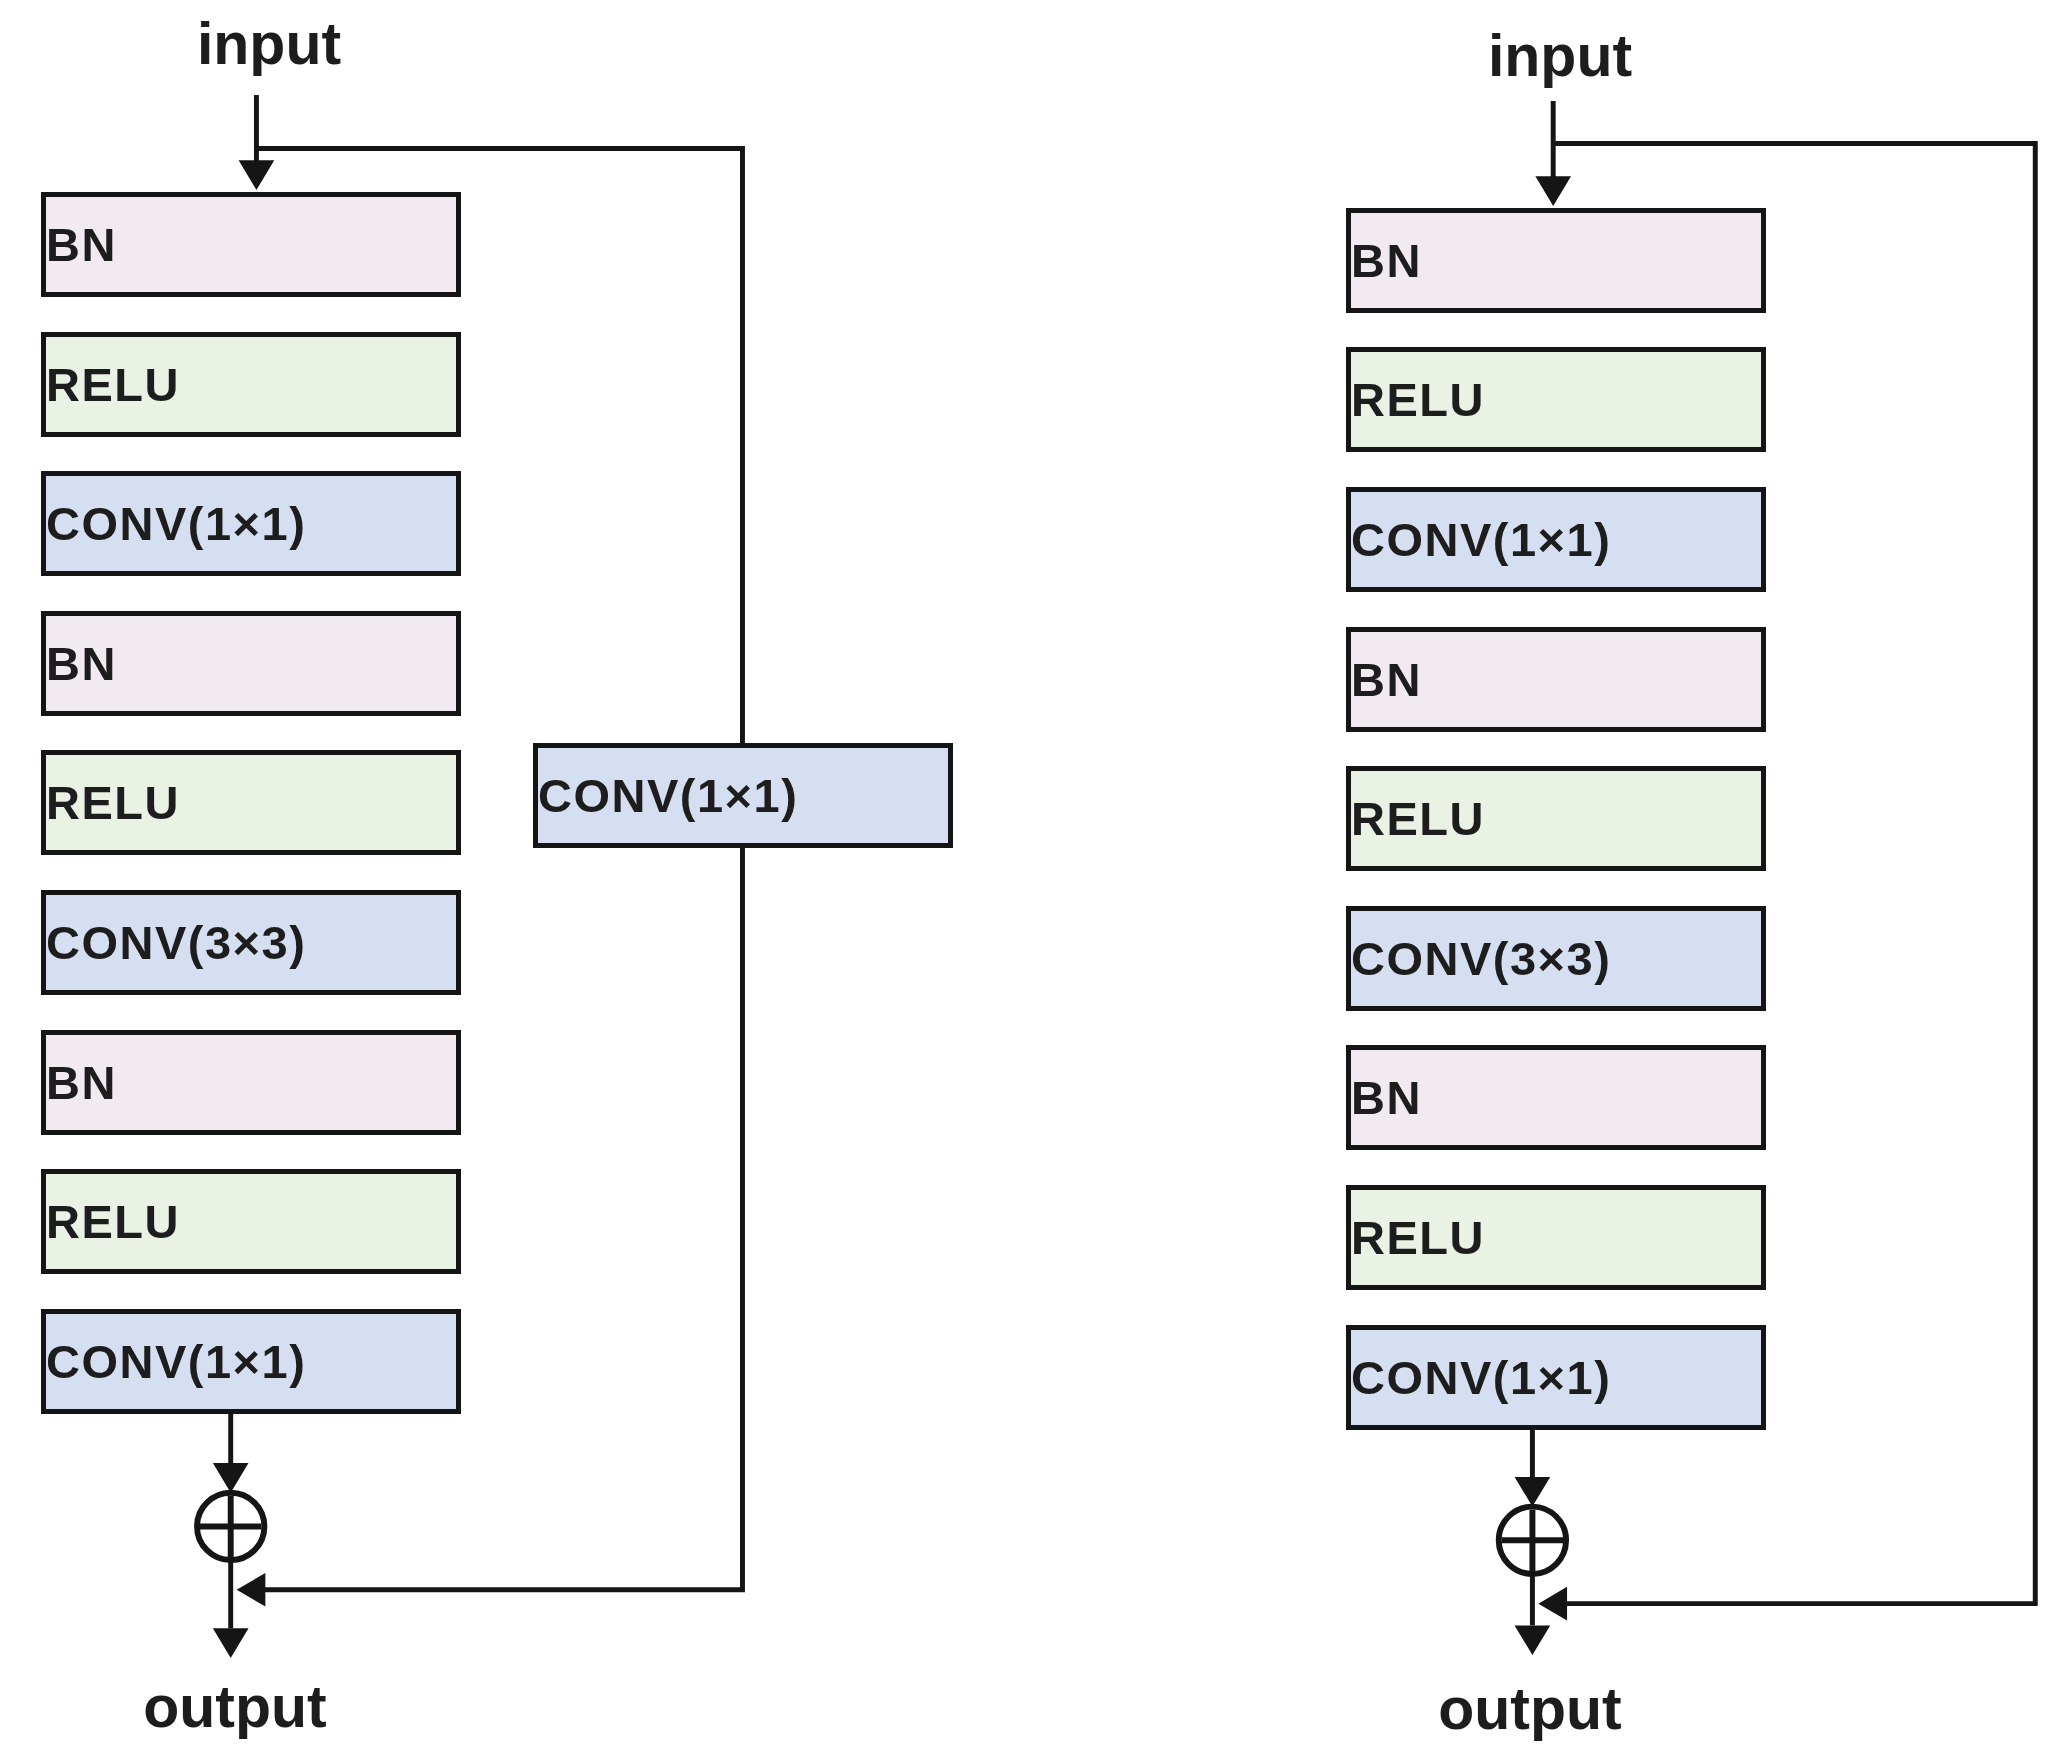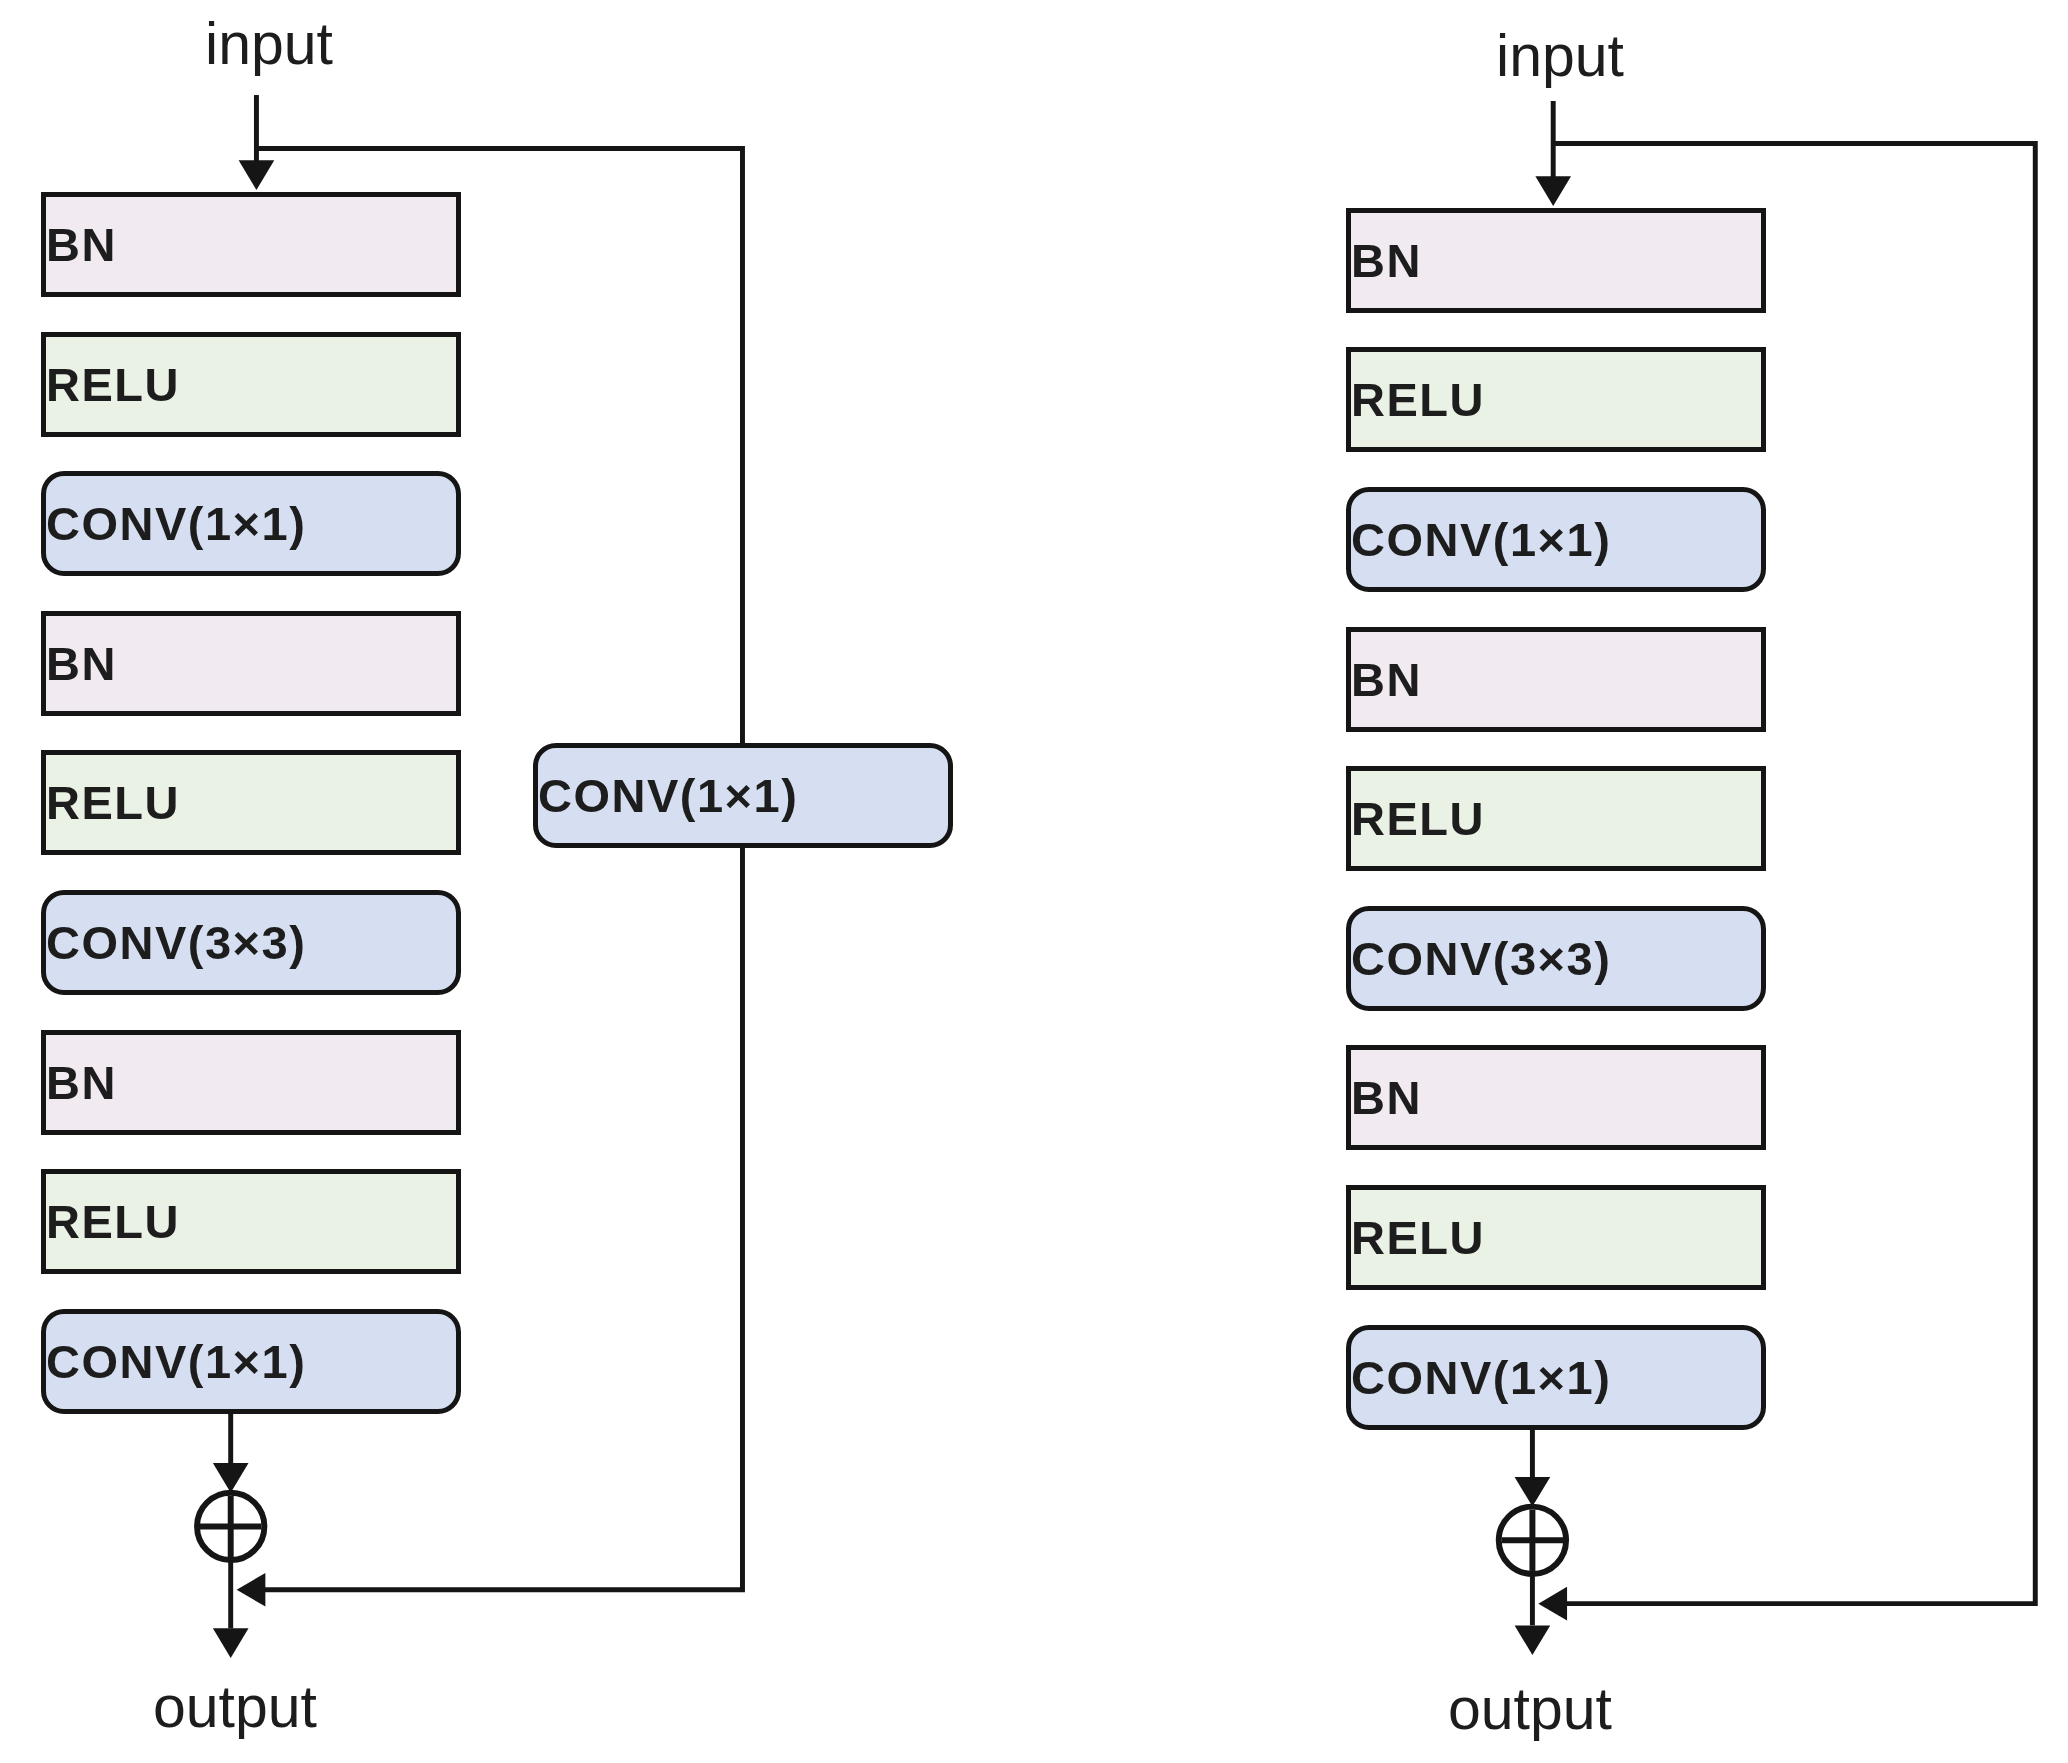--- a/index.html
+++ b/index.html
@@ -50,26 +50,26 @@
     border: 5px solid var(--line, #151515);
     display: flex;
     align-items: center;
     font-size: 47px;
     font-weight: 600;
     letter-spacing: 1.5px;
     color: var(--text, #1d1d1d);
   }
   .bn   { background: var(--bn_fill, #f2eaf1); }
   .relu { background: var(--relu_fill, #eaf1e5); }
-  .conv { background: var(--conv_fill, #d5dff1); border-radius: 23px; }
+  .conv { background: var(--conv_fill, #d5dff1); }
   .io {
     position: absolute;
     transform: translateX(-50%);
     font-size: 59px;
-    font-weight: 400;
+    font-weight: 700;
     color: var(--text, #1d1d1d);
     white-space: nowrap;
     line-height: 1.1;
   }
 </style>
 </head>
 <body>
 
 <div id="canvas">
 

